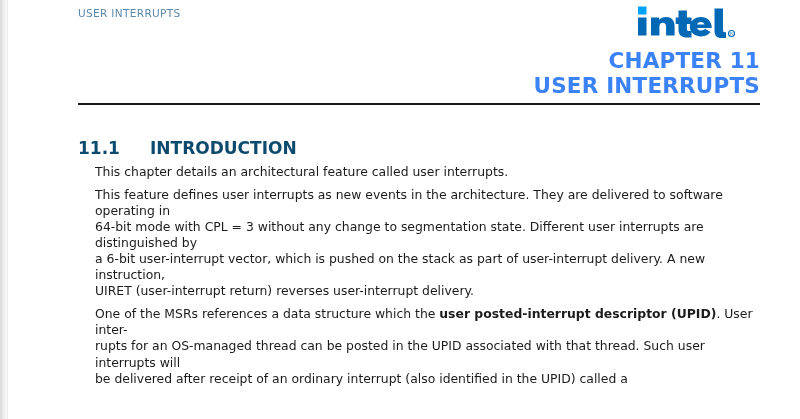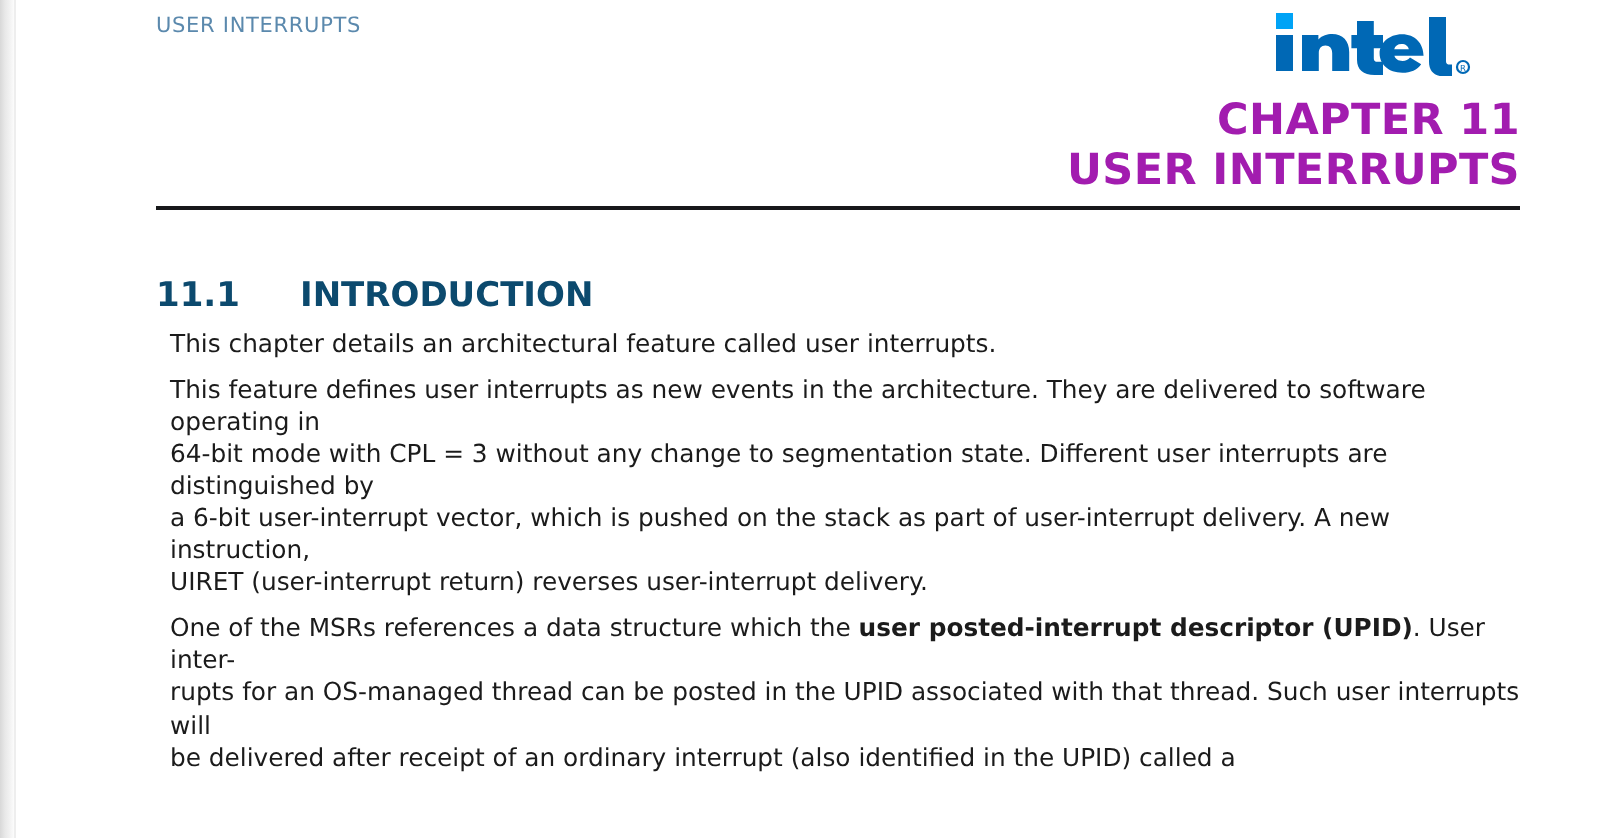--- a/index.html
+++ b/index.html
@@ -57,21 +57,21 @@
   #chapter-title-block {
     position: absolute;
     right: 52px;
     top: 48px;
     text-align: right;
     font-family: "DejaVu Sans", sans-serif;
     font-weight: bold;
     font-size: 21.5px;
     line-height: 25px;
     letter-spacing: 0.2px;
-    color: #a21caf;
+    color: #3b82f6;
   }
 
   
   #title-rule {
     position: absolute;
     left: 58px;
     top: 103px;
     width: 682px;
     height: 2px;
     background: #17181a;
@@ -99,21 +99,21 @@
     left: 59px;
     top: 164px;
     width: 686px;
     font-family: "DejaVu Sans", sans-serif;
     font-size: 12.4px;
     line-height: 16.05px;
     color: #1b1b1b;
     text-align: left;
   }
   #body-copy p {
-    margin: 0 0 7px 6px;
+    margin: 0 0 7px 16px;
     white-space: pre-line;
   }
   #body-copy p:last-child { margin-bottom: 0; }
   #body-copy b { font-weight: bold; }
 </style>
 </head>
 <body>
 
 <div id="viewer-gutter"></div>
 

